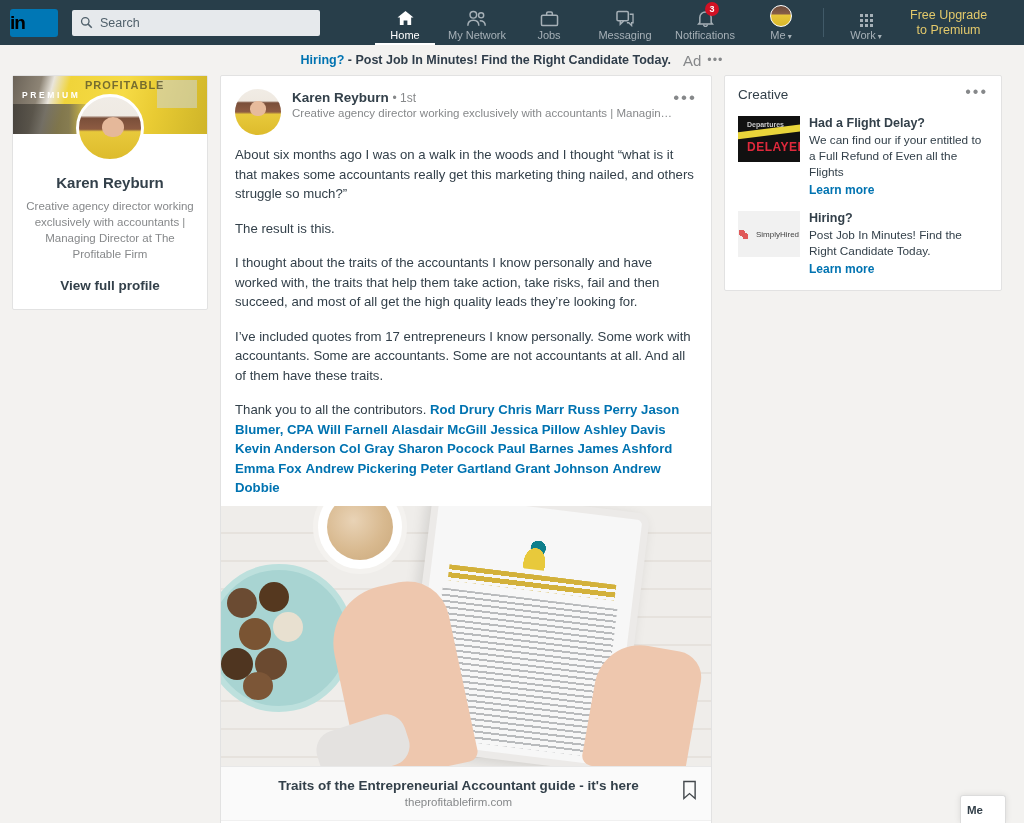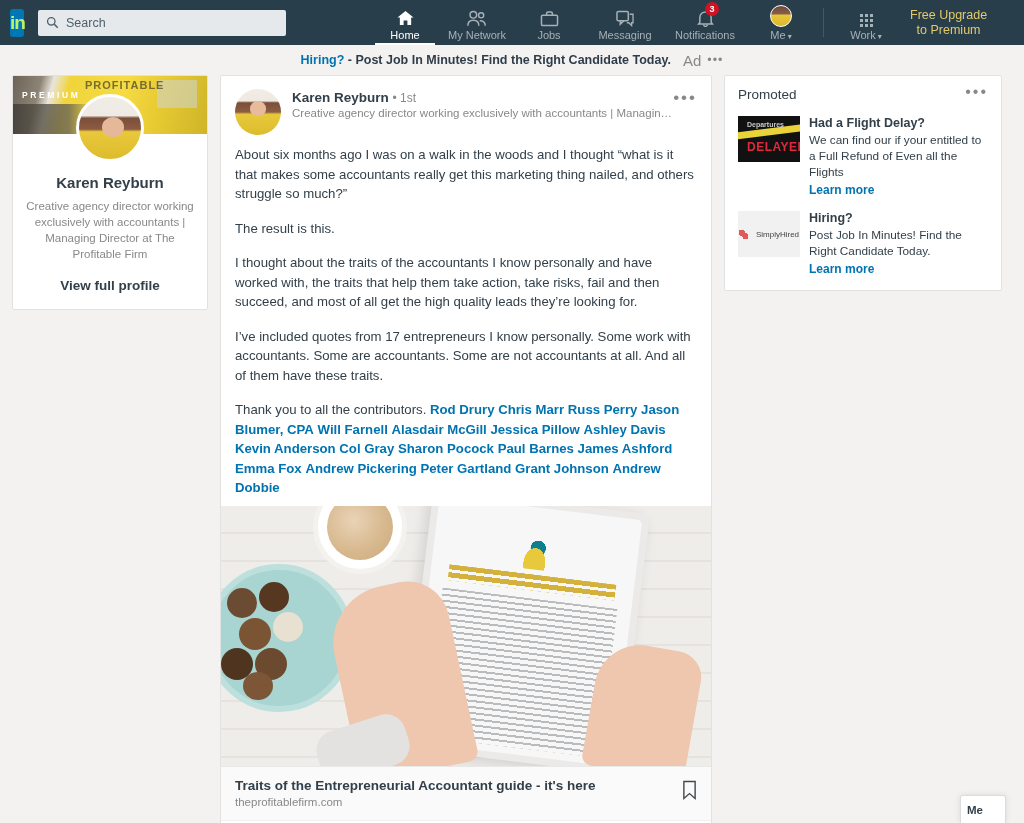--- a/index.html
+++ b/index.html
@@ -13,28 +13,28 @@
   
   .navbar {
     position: relative;
     height: 45px;
     background: #283e4a;
     display: flex;
     align-items: center;
     padding: 0 6px 0 10px;
   }
   .li-logo {
-    width: 14px; height: 28px;
+    width: 48px; height: 28px;
     background: #0077b5;
     border-radius: 3px;
-    color: #bef264;
+    color: #000000;
     font-weight: bold;
     font-size: 19px;
     line-height: 27px;
-    text-align: right;
+    text-align: left;
     letter-spacing: -1px;
     flex: none;
   }
   .search-box {
     margin-left: 14px;
     width: 248px; height: 26px;
     background: #e6e9ec;
     border-radius: 2px;
     display: flex;
     align-items: center;
@@ -224,21 +224,21 @@
   .pi-cuff-l {
     position: absolute; left: 96px; top: 216px; width: 92px; height: 52px;
     background: #e4e2e0; border-radius: 20px; transform: rotate(-18deg);
   }
   .pi-hand-r {
     position: absolute; left: 370px; top: 140px; width: 104px; height: 128px;
     background: #eec7ae; border-radius: 46px 26px 10px 10px; transform: rotate(10deg);
   }
 
   .link-preview { border-top: 1px solid #e8e8e8; display: flex; align-items: flex-start; padding: 11px 14px 12px; background: #fafafa; }
-  .lp-text { flex: 1; min-width: 0; }
+  .lp-text { flex: 1; min-width: 0; text-align: center; }
   .lp-title { font-size: 13.5px; font-weight: bold; color: #33404a; }
   .lp-domain { font-size: 11.5px; color: #86888a; margin-top: 3px; }
   .bookmark-icon { width: 15px; height: 20px; flex: none; margin-top: 2px; }
 
   .post-stats { padding: 10px 14px 9px; font-size: 11.5px; color: #86888a; border-top: 1px solid #f0f0f0; background:#fff; }
 
   
   .promo-head {
     display: flex; align-items: flex-start; justify-content: space-between;
     padding: 11px 13px 4px;
@@ -473,21 +473,21 @@
       </div>
 
       <div class="post-stats">85 Likes · 16 Comments</div>
 
     </div>
   </div>
 
   <div class="col-right">
     <div class="card">
       <div class="promo-head">
-        <div class="promo-title">Promoted</div>
+        <div class="promo-title">Creative</div>
         <div class="promo-dots">•••</div>
       </div>
 
       <div class="promo-item">
         <div class="promo-thumb">
           <div class="thumb-delayed">
             <div class="tstripe"></div>
             <div class="ttop">Departures</div>
             <div class="tdel">DELAYED</div>
           </div>

